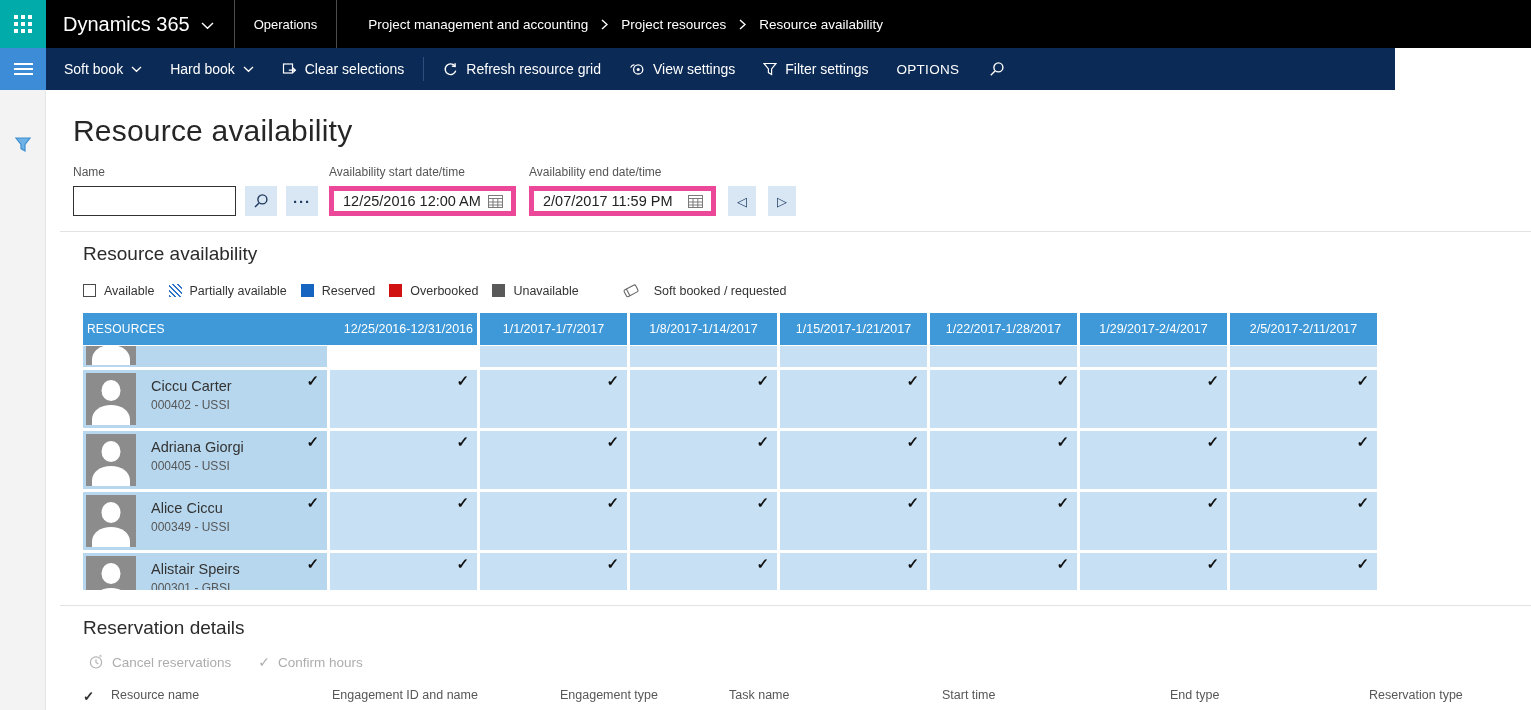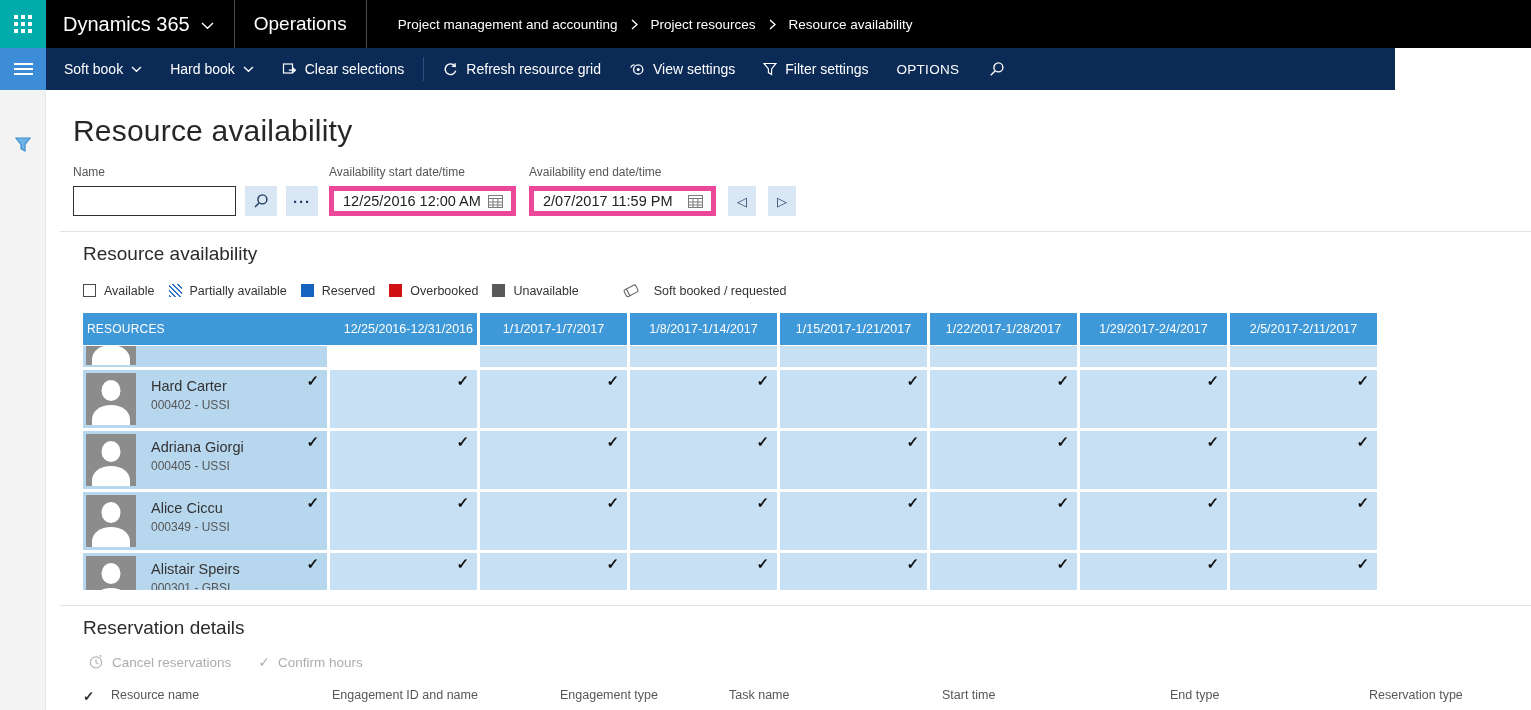--- a/index.html
+++ b/index.html
@@ -9,21 +9,21 @@
     background:#fff; color:#333; overflow:hidden; position:relative;
   }
   
   .topbar { position:absolute; top:0; left:0; width:1531px; height:48px; background:#000; display:flex; align-items:stretch; }
   .app-launcher { width:46px; background:#00aba9; display:flex; align-items:center; justify-content:center; cursor:pointer; }
   .waffle { display:grid; grid-template-columns:repeat(3,4px); grid-gap:3px; }
   .waffle span { width:4px; height:4px; background:#fff; }
   .product { color:#fff; font-size:20px; display:flex; align-items:center; gap:11px; padding:0 20px 0 17px; cursor:pointer; }
   .product svg { margin-top:3px; }
   .vdiv { width:1px; background:#4c4c4c; }
-  .appname { color:#fff; font-size:19px; display:flex; align-items:center; padding:0 19px; cursor:pointer; }
+  .appname { color:#fff; font-size:13px; display:flex; align-items:center; padding:0 19px; cursor:pointer; }
   .breadcrumb { display:flex; align-items:center; gap:13px; padding-left:31px; color:#fff; font-size:13.5px; }
   .crumb { cursor:pointer; }
   .crumb-sep { color:#e8e8e8; display:flex; align-items:center; }
   
   .toolbar { position:absolute; top:48px; left:0; width:1395px; height:42px; background:#0b2a55; display:flex; align-items:stretch; color:#fff; }
   .nav-toggle { width:46px; background:#3d8cd7; display:flex; flex-direction:column; gap:3px; align-items:center; justify-content:center; cursor:pointer; }
   .nav-toggle span { width:19px; height:2px; background:#fff; }
   .tb-btn { display:flex; align-items:center; gap:8px; padding:0 14px; font-size:14px; cursor:pointer; white-space:nowrap; }
   .tb-btn.first { margin-left:4px; }
   .tb-div { width:1px; background:#2e4f7e; margin:9px 5px; }
@@ -309,21 +309,21 @@
       <div class="cell cd"></div>
       <div class="cell cd"></div>
       <div class="cell cd"></div>
       <div class="cell cd"></div>
     </div>
 
     <div class="g-row">
       <div class="cell c0">
         <span class="avatar"></span>
         <span class="rtext">
-            <span class="rname">Hard Carter</span>
+            <span class="rname">Ciccu Carter</span>
             <span class="rid">000402 - USSI</span>
           </span>
         <span class="check">✓</span>
       </div>
       <div class="cell cd">
           <span class="check">✓</span>
         </div>
       <div class="cell cd">
           <span class="check">✓</span>
         </div>

